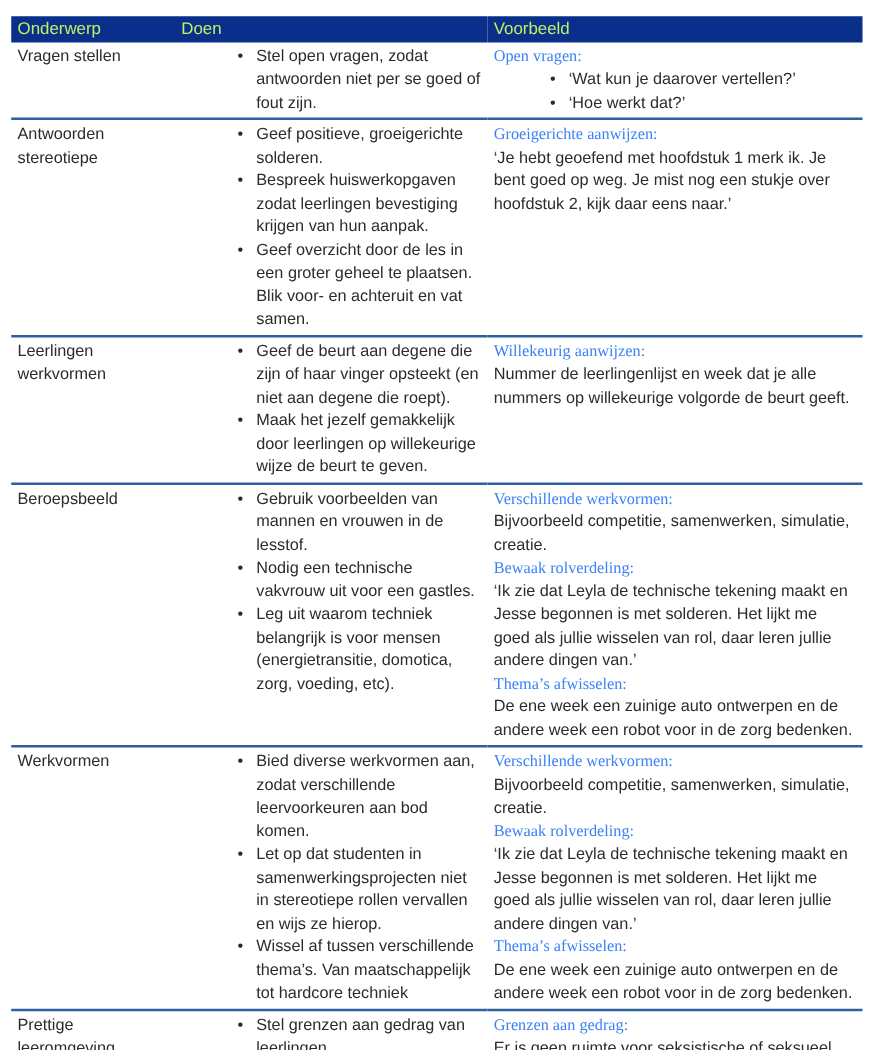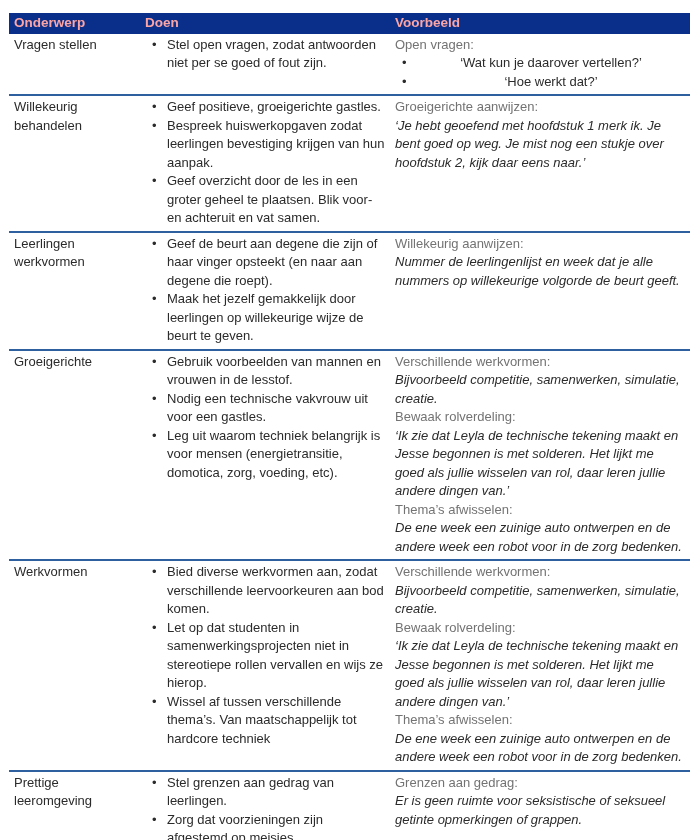--- a/index.html
+++ b/index.html
@@ -7,35 +7,35 @@
     width: 700px; height: 840px; overflow: hidden;
     font-family: "Liberation Sans", sans-serif;
     color: #2b2b2b;
   }
   .doc { position: absolute; left: 9px; top: 13px; width: 681px; }
   table { border-collapse: collapse; width: 681px; table-layout: fixed; font-size: 13px; line-height: 18.5px; }
   col.c1 { width: 131px; }
   col.c2 { width: 250px; }
   col.c3 { width: 300px; }
   thead th {
-    background: #0a2f8a; color: #fca5a5; text-align: left; font-weight: bold;
+    background: #0a2f8a; color: #bef264; text-align: left; font-weight: normal;
     padding: 1px 5px 1px 5px; height: 18px; font-size: 13.5px;
   }
   tbody td {
     vertical-align: top; padding: 2px 5px 3px 5px;
   }
   tbody tr { border-bottom: 2px solid #2e5f9e; }
   ul { margin: 0; padding: 0 0 0 22px; list-style: none; }
-  ul li { position: relative; }
+  ul li { position: relative; margin-left: 38px; }
   ul li::before {
     content: "\2022"; position: absolute; left: -15px; top: 0; color: #2b2b2b;
   }
-  .lbl { color: #737373; display: block; }
-  .txt { display: block; font-style: italic; }
-  .ex ul { padding-left: 22px; text-align: center; }
+  .lbl { color: #3b82f6; display: block; font-family: Liberation Serif, serif; }
+  .txt { display: block; }
+  .ex ul { padding-left: 22px; }
 </style>
 </head>
 <body>
 
 <div class="doc">
 <table>
   <colgroup>
         <col class="c1">
         <col class="c2">
         <col class="c3">
@@ -59,50 +59,50 @@
       <td class="ex">
         <span class="lbl">Open vragen:</span>
         <ul>
           <li>‘Wat kun je daarover vertellen?’</li>
           <li>‘Hoe werkt dat?’</li>
         </ul>
       </td>
     </tr>
 
     <tr style="height:120px">
-      <td>Willekeurig behandelen</td>
+      <td>Antwoorden stereotiepe</td>
       <td>
         <ul>
-          <li>Geef positieve, groeigerichte gastles.</li>
+          <li>Geef positieve, groeigerichte solderen.</li>
           <li>Bespreek huiswerkopgaven zodat leerlingen bevestiging krijgen van hun aanpak.</li>
           <li>Geef overzicht door de les in een groter geheel te plaatsen. Blik voor- en achteruit en vat samen.</li>
         </ul>
       </td>
       <td>
         <span class="lbl">Groeigerichte aanwijzen:</span>
         <span class="txt">‘Je hebt geoefend met hoofdstuk 1 merk ik. Je bent goed op weg. Je mist nog een stukje over hoofdstuk 2, kijk daar eens naar.’</span>
       </td>
     </tr>
 
     <tr style="height:105px">
       <td>Leerlingen werkvormen</td>
       <td>
         <ul>
-          <li>Geef de beurt aan degene die zijn of haar vinger opsteekt (en naar aan degene die roept).</li>
+          <li>Geef de beurt aan degene die zijn of haar vinger opsteekt (en niet aan degene die roept).</li>
           <li>Maak het jezelf gemakkelijk door leerlingen op willekeurige wijze de beurt te geven.</li>
         </ul>
       </td>
       <td>
         <span class="lbl">Willekeurig aanwijzen:</span>
         <span class="txt">Nummer de leerlingenlijst en week dat je alle nummers op willekeurige volgorde de beurt geeft.</span>
       </td>
     </tr>
 
     <tr style="height:190px">
-      <td>Groeigerichte</td>
+      <td>Beroepsbeeld</td>
       <td>
         <ul>
           <li>Gebruik voorbeelden van mannen en vrouwen in de lesstof.</li>
           <li>Nodig een technische vakvrouw uit voor een gastles.</li>
           <li>Leg uit waarom techniek belangrijk is voor mensen (energietransitie, domotica, zorg, voeding, etc).</li>
         </ul>
       </td>
       <td>
         <span class="lbl">Verschillende werkvormen:</span>
         <span class="txt">Bijvoorbeeld competitie, samenwerken, simulatie, creatie.</span>

